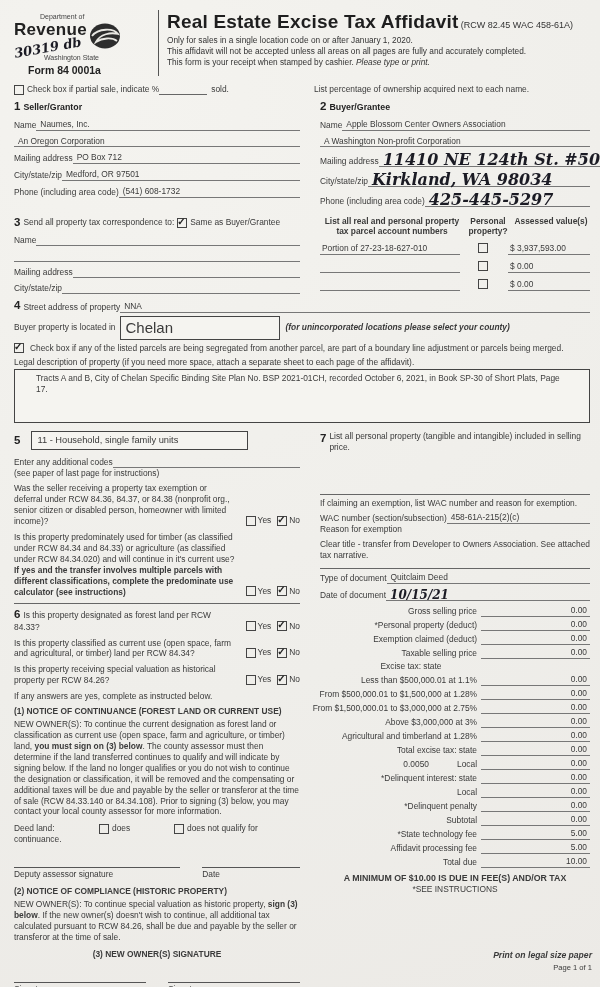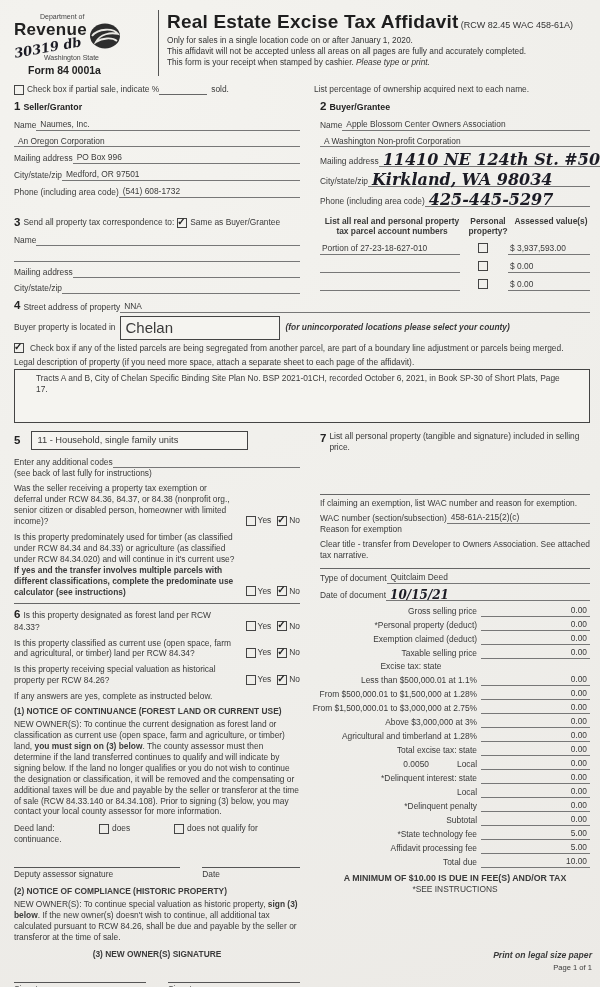--- a/index.html
+++ b/index.html
@@ -125,21 +125,21 @@
       <div><span class="sec-no">1</span><span class="sec-title">Seller/Grantor</span></div>
       <div class="field">
           <span class="lbl">Name</span>
           <span class="val">Naumes, Inc.</span>
         </div>
       <div class="field">
           <span class="val">An Oregon Corporation</span>
         </div>
       <div class="field">
           <span class="lbl">Mailing address</span>
-          <span class="val">PO Box 996</span>
+          <span class="val">PO Box 712</span>
         </div>
       <div class="field">
           <span class="lbl">City/state/zip</span>
           <span class="val">Medford, OR 97501</span>
         </div>
       <div class="field">
           <span class="lbl">Phone (including area code)</span>
           <span class="val">(541) 608-1732</span>
         </div>
     </div>
@@ -240,21 +240,21 @@
 
     <div class="col-l">
       <div class="code-row">
         <span class="sec-no">5</span>
         <span class="code-box">11 - Household, single family units</span>
       </div>
       <div class="field" style="margin-top:7px">
           <span class="lbl">Enter any additional codes</span>
           <span class="val"></span>
         </div>
-      <div>(see back of last fully for instructions)</div>
+      <div>(see paper of last page for instructions)</div>
 
       <div class="q">
         <span class="q-text">Was the seller receiving a property tax exemption or deferral under RCW 84.36, 84.37, or 84.38 (nonprofit org., senior citizen or disabled person, homeowner with limited income)?</span>
         <span class="yn">
             <span class="cb"></span>
             <span>Yes</span>
             <span class="cb checked"></span>
             <span>No</span>
           </span>
       </div>
@@ -344,21 +344,21 @@
             <div class="sigline"></div>
             <div class="under-lbl">Signature</div>
           </div>
       </div>
 
     </div>
 
     <div class="col-r">
       <div style="display:flex">
         <span class="sec-no">7</span>
-        <span>List all personal property (tangible and signature) included in selling price.</span>
+        <span>List all personal property (tangible and intangible) included in selling price.</span>
       </div>
       <div style="height:36px"></div>
       <div class="rule"></div>
       <div>If claiming an exemption, list WAC number and reason for exemption.</div>
       <div class="field" style="margin-top:3px">
           <span class="lbl">WAC number (section/subsection)</span>
           <span class="val">458-61A-215(2)(c)</span>
         </div>
       <div>Reason for exemption</div>
       <div style="margin-top:4px;min-height:24px">Clear title - transfer from Developer to Owners Association.  See attached tax narrative.</div>

